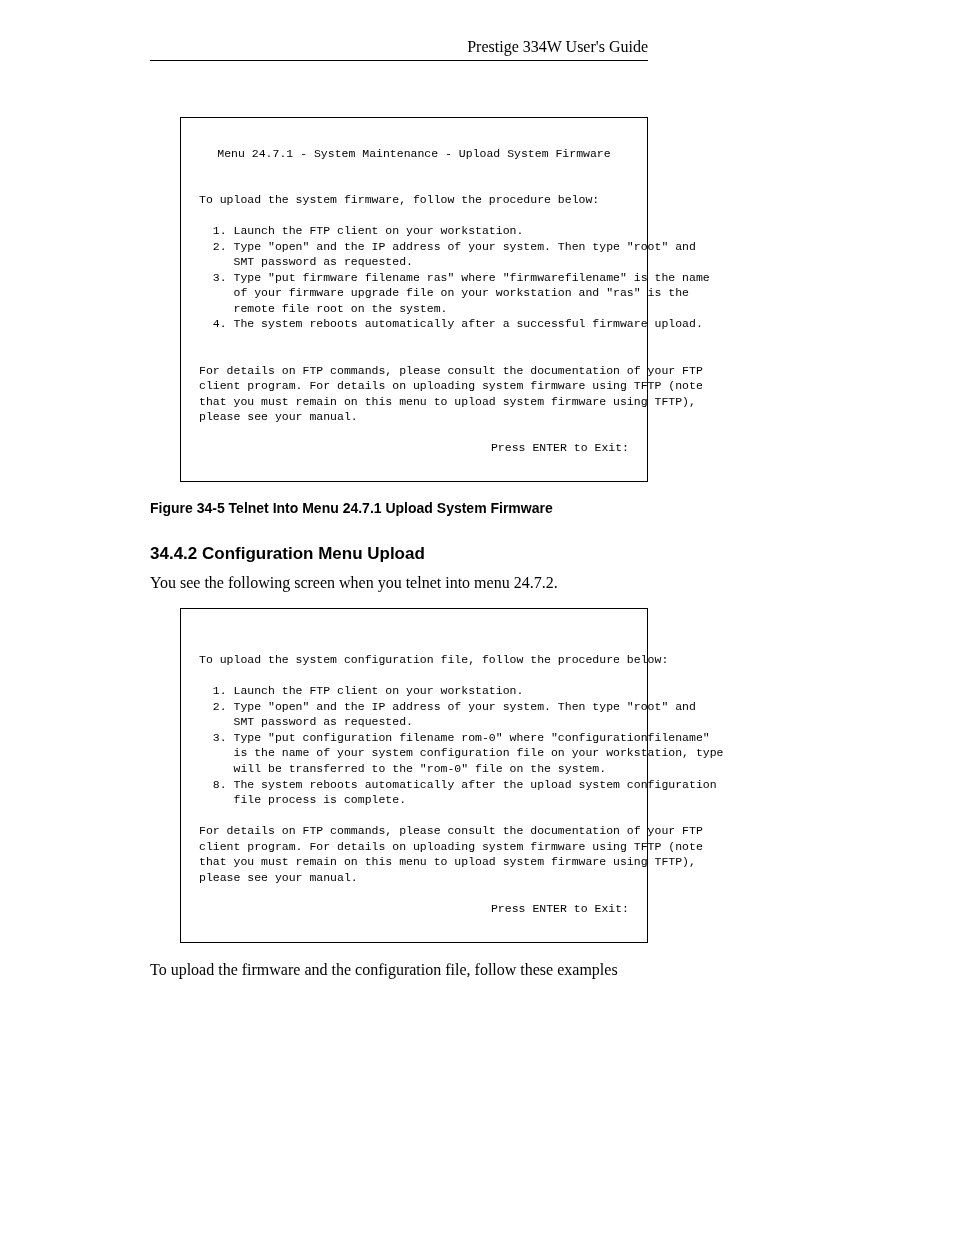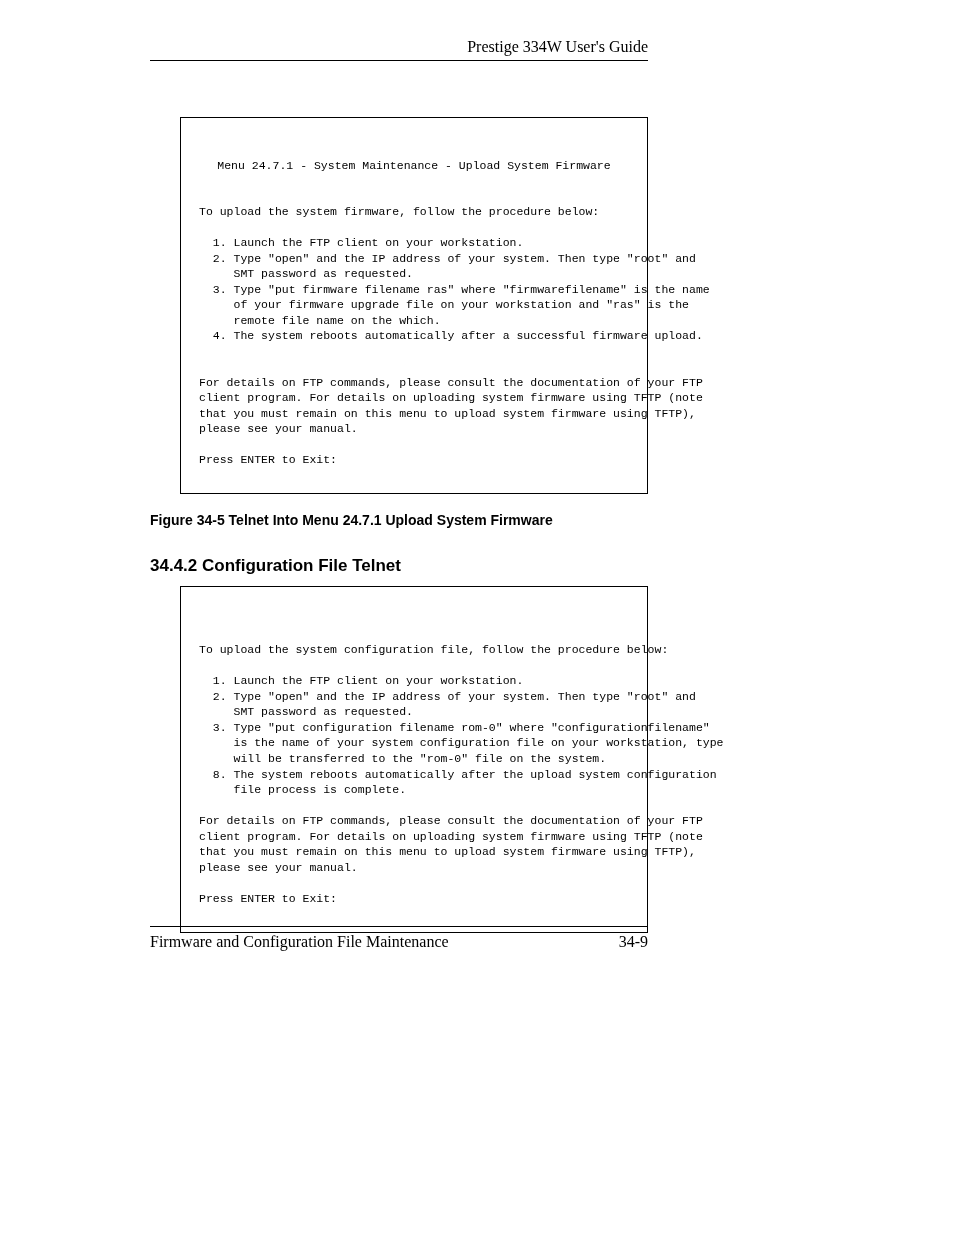--- a/index.html
+++ b/index.html
@@ -21,30 +21,30 @@
     font-size: 16px;
     border-bottom: 1px solid #000;
     padding-bottom: 4px;
     margin-bottom: 56px;
   }
   .terminal {
     border: 1px solid #000;
     font-family: "Courier New", Courier, monospace;
     font-size: 11.5px;
     line-height: 1.35;
-    padding: 24px 18px 10px 18px;
+    padding: 12px 18px 10px 18px;
     white-space: pre;
     margin: 0 0 18px 30px;
   }
   .terminal .title {
     text-align: center;
     display: block;
   }
   .terminal .exit {
-    text-align: left;
+    text-align: right;
     display: block;
   }
   .fig-caption {
     text-align: left;
     font-family: Arial, Helvetica, sans-serif;
     font-weight: bold;
     font-size: 14px;
     margin: 0 0 28px 0;
   }
   .section-heading {
@@ -81,35 +81,36 @@
   <div class="terminal">
 <span class="title">Menu 24.7.1 - System Maintenance - Upload System Firmware</span>
 
 <span>To upload the system firmware, follow the procedure below:</span>
 
 <span>  1. Launch the FTP client on your workstation.</span>
 <span>  2. Type "open" and the IP address of your system. Then type "root" and</span>
 <span>     SMT password as requested.</span>
 <span>  3. Type "put firmware filename ras" where "firmwarefilename" is the name</span>
 <span>     of your firmware upgrade file on your workstation and "ras" is the</span>
-<span>     remote file name on the which.</span>
+<span>     remote file root on the system.</span>
 <span>  4. The system reboots automatically after a successful firmware upload.</span>
 
 
 <span>For details on FTP commands, please consult the documentation of your FTP</span>
 <span>client program. For details on uploading system firmware using TFTP (note</span>
 <span>that you must remain on this menu to upload system firmware using TFTP),</span>
 <span>please see your manual.</span>
 
 <span class="exit">Press ENTER to Exit:</span>
 </div>
 
   <div class="fig-caption">Figure 34-5 Telnet Into Menu 24.7.1 Upload System Firmware</div>
 
-  <div class="section-heading">34.4.2 Configuration File Telnet</div>
+  <div class="section-heading">34.4.2 Configuration Menu Upload</div>
+  <div class="body-text">You see the following screen when you telnet into menu 24.7.2.</div>
 
   <div class="terminal">
 
 <span>To upload the system configuration file, follow the procedure below:</span>
 
 <span>  1. Launch the FTP client on your workstation.</span>
 <span>  2. Type "open" and the IP address of your system. Then type "root" and</span>
 <span>     SMT password as requested.</span>
 <span>  3. Type "put configuration filename rom-0" where "configurationfilename"</span>
 <span>     is the name of your system configuration file on your workstation, type</span>
@@ -119,19 +120,16 @@
 
 <span>For details on FTP commands, please consult the documentation of your FTP</span>
 <span>client program. For details on uploading system firmware using TFTP (note</span>
 <span>that you must remain on this menu to upload system firmware using TFTP),</span>
 <span>please see your manual.</span>
 
 <span class="exit">Press ENTER to Exit:</span>
 </div>
 
 
+  <div class="body-text">To upload the firmware and the configuration file, follow these examples</div>
 
-  <div class="footer">
-    <span>Firmware and Configuration File Maintenance</span>
-    <span>34-9</span>
-  </div>
 
 </div>
 
 </body></html>

